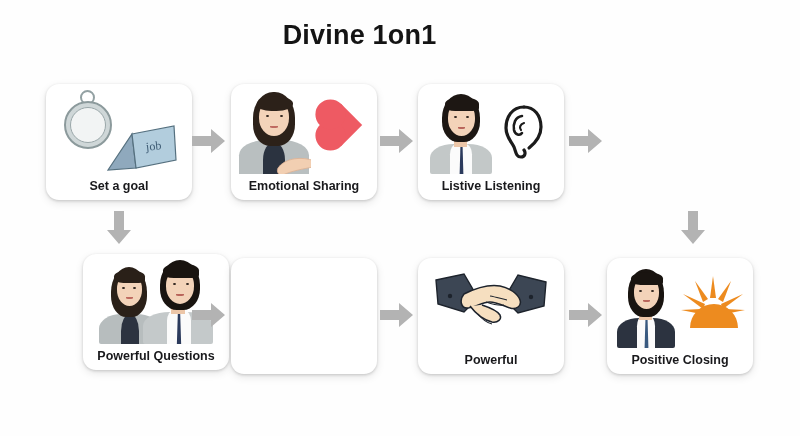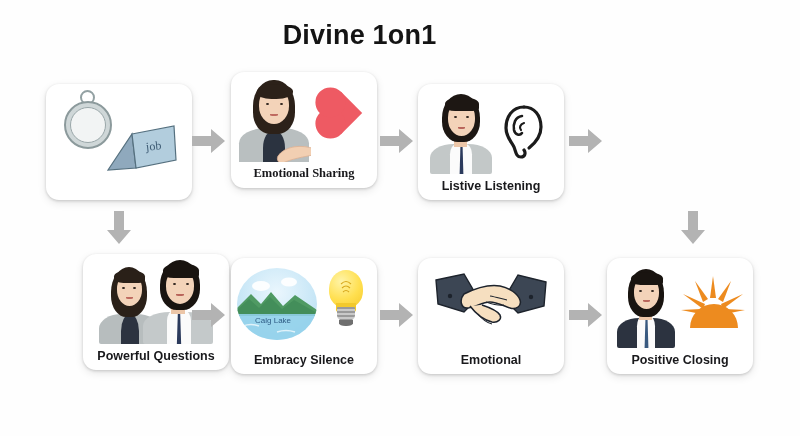--- a/index.html
+++ b/index.html
@@ -210,29 +210,30 @@
         <text x="31" y="20" font-size="4" fill="#555" text-anchor="middle" font-family="Liberation Sans, sans-serif">E</text>
         <text x="5" y="20" font-size="4" fill="#555" text-anchor="middle" font-family="Liberation Sans, sans-serif">W</text>
       </svg>
 
       <svg class="hand-svg" style="left:56px; top:32px;" width="78" height="56" viewBox="0 0 78 56">
         <polygon points="6,54 30,18 34,52" fill="#8fa9bd" stroke="#55707f" stroke-width="1.2"></polygon>
         <polygon points="30,18 72,10 74,44 34,52" fill="#b2cddd" stroke="#55707f" stroke-width="1.2"></polygon>
         <text x="52" y="34" font-size="12" fill="#3c5a73" text-anchor="middle" font-family="Liberation Serif, serif" transform="rotate(-6 52 34)">job</text>
       </svg>
     </div>
+    <div class="card-label">Set a goal</div>
   </div>
 
   <div class="arrow-right" style="left:192px; top:128px;">
     <svg width="34" height="26" viewBox="0 0 34 26">
         <polygon points="0,8 19,8 19,1 33,13 19,25 19,18 0,18" fill="#b3b3b3"></polygon>
       </svg>
   </div>
 
-  <div class="card" style="left:231px; top:72px;font-family:Liberation Serif, serif;">
+  <div class="card" style="left:231px; top:84px;">
     <div class="card-art">
 
       <div class="photo person" style="left:6px; top:4px; width:74px; height:86px;">
         <div class="body" style="left:2px; top:52px; width:70px; height:40px; background:#b9bfc0;"></div>
         <div class="shirt" style="left:26px; top:54px; width:22px; height:36px; background:#2b3340; border-radius:50% 50% 0 0;"></div>
         <div class="neck" style="left:30px; top:44px; width:14px; height:12px;"></div>
         <div class="hair" style="left:16px; top:4px; width:42px; height:54px; border-radius:48% 48% 40% 40%; background:#2c2119;"></div>
         <div class="face" style="left:22px; top:12px; width:30px; height:36px;"></div>
         <div class="fringe" style="left:20px; top:8px; width:36px; height:15px; border-radius:50% 50% 46% 40%; background:#2c2119;"></div>
         <div class="eye" style="left:29px; top:27px;"></div>
@@ -331,44 +332,20 @@
     <div class="card-label">Powerful Questions</div>
   </div>
 
   <div class="arrow-right" style="left:192px; top:302px;">
     <svg width="34" height="26" viewBox="0 0 34 26">
         <polygon points="0,8 19,8 19,1 33,13 19,25 19,18 0,18" fill="#b3b3b3"></polygon>
       </svg>
   </div>
 
   <div class="card" style="left:231px; top:258px;">
-    <div class="card-art">
-      <div class="lake-circle" style="left:6px; top:10px; width:80px; height:72px;">
-        <svg width="80" height="72" viewBox="0 0 80 72" style="position:absolute; left:0; top:0;">
-          <ellipse cx="24" cy="18" rx="9" ry="5" fill="#ffffff" opacity="0.92"></ellipse>
-          <ellipse cx="52" cy="14" rx="8" ry="4.5" fill="#ffffff" opacity="0.92"></ellipse>
-          <path d="M0 40 L14 26 L24 36 L34 24 L46 38 L58 27 L80 42 L80 46 L0 46 Z" fill="#4f9a63"></path>
-          <path d="M0 42 L12 31 L22 40 L33 29 L45 41 L57 32 L80 45 L80 48 L0 48 Z" fill="#3f8a57" opacity="0.75"></path>
-          <path d="M0 46 L80 46 L80 72 L0 72 Z" fill="#8fd0ea" opacity="0.85"></path>
-          <path d="M6 58 q8 -3 16 0 M40 64 q9 -3 18 0" stroke="#ffffff" stroke-width="1.4" fill="none" opacity="0.7"></path>
-        </svg>
-        <div class="lake-label" style="left:18px; top:48px;">Calg Lake</div>
-      </div>
-
-      <div style="position:absolute; left:94px; top:12px; width:42px; height:66px;">
-        <div class="bulb-glass" style="left:4px; top:0px; width:34px; height:38px;"></div>
-        <svg style="position:absolute; left:4px; top:0;" width="34" height="38" viewBox="0 0 34 38">
-          <path d="M12 14 q5 -5 10 0 M13 18 q4 -4 8 0 M14 22 q3 -3 6 0" stroke="#d8a91e" stroke-width="1.1" fill="none"></path>
-        </svg>
-        <div style="position:absolute; left:11px; top:33px; width:20px; height:10px; background:#f2c92c; border-radius:0 0 30% 30%;"></div>
-        <div class="bulb-base" style="left:12px; top:37px; width:18px; height:14px;"></div>
-        <div style="position:absolute; left:14px; top:50px; width:14px; height:6px; background:#6f6f6f; border-radius:0 0 45% 45%;"></div>
-      </div>
-    </div>
-    <div class="card-label">Embracy Silence</div>
   </div>
 
   <div class="arrow-right" style="left:380px; top:302px;">
     <svg width="34" height="26" viewBox="0 0 34 26">
         <polygon points="0,8 19,8 19,1 33,13 19,25 19,18 0,18" fill="#b3b3b3"></polygon>
       </svg>
   </div>
 
   <div class="card" style="left:418px; top:258px;">
     <div class="card-art">
@@ -377,21 +354,21 @@
         <circle cx="16" cy="24" r="2.2" fill="#1d232c"></circle>
         <path d="M112 10 L84 3 L70 27 L84 41 L110 34 Z" fill="#3c4654" stroke="#1d232c" stroke-width="1.4"></path>
         <circle cx="97" cy="25" r="2.2" fill="#1d232c"></circle>
         <path d="M30 22 C42 16, 54 12, 66 14 C76 16, 84 22, 86 28 C88 34, 82 38, 76 36 C70 34, 62 30, 56 30 C48 30, 40 36, 33 36 C27 36, 25 28, 30 22 Z" fill="#f6dfc0" stroke="#1d232c" stroke-width="1.5"></path>
         <path d="M36 34 C42 42, 50 48, 58 50 C64 51, 68 47, 66 43 C63 38, 54 35, 48 33" fill="#f6dfc0" stroke="#1d232c" stroke-width="1.5"></path>
         <path d="M44 42 C48 47, 53 51, 58 52" stroke="#1d232c" stroke-width="1.1" fill="none"></path>
         <path d="M52 30 C58 32, 64 34, 70 33" stroke="#1d232c" stroke-width="1.1" fill="none"></path>
         <path d="M56 24 C62 25, 68 27, 73 28" stroke="#1d232c" stroke-width="1.1" fill="none"></path>
       </svg>
     </div>
-    <div class="card-label">Emotional</div>
+    <div class="card-label">Powerful</div>
   </div>
 
   <div class="arrow-right" style="left:569px; top:302px;">
     <svg width="34" height="26" viewBox="0 0 34 26">
         <polygon points="0,8 19,8 19,1 33,13 19,25 19,18 0,18" fill="#b3b3b3"></polygon>
       </svg>
   </div>
 
   <div class="card" style="left:607px; top:258px;">
     <div class="card-art">

